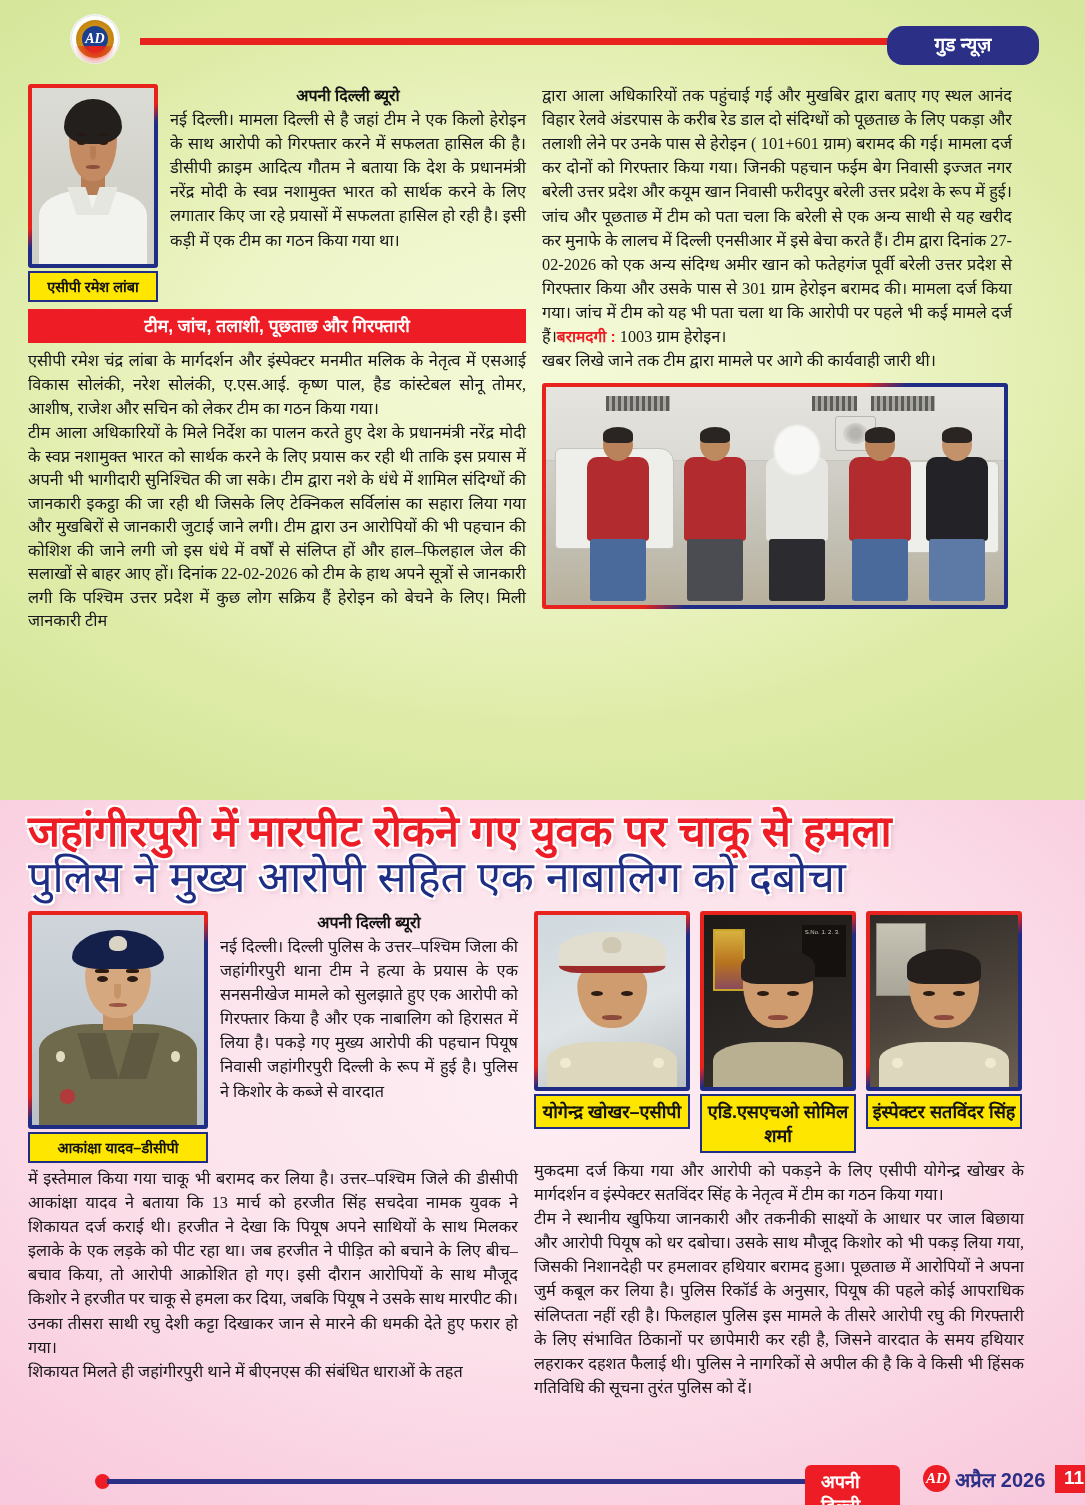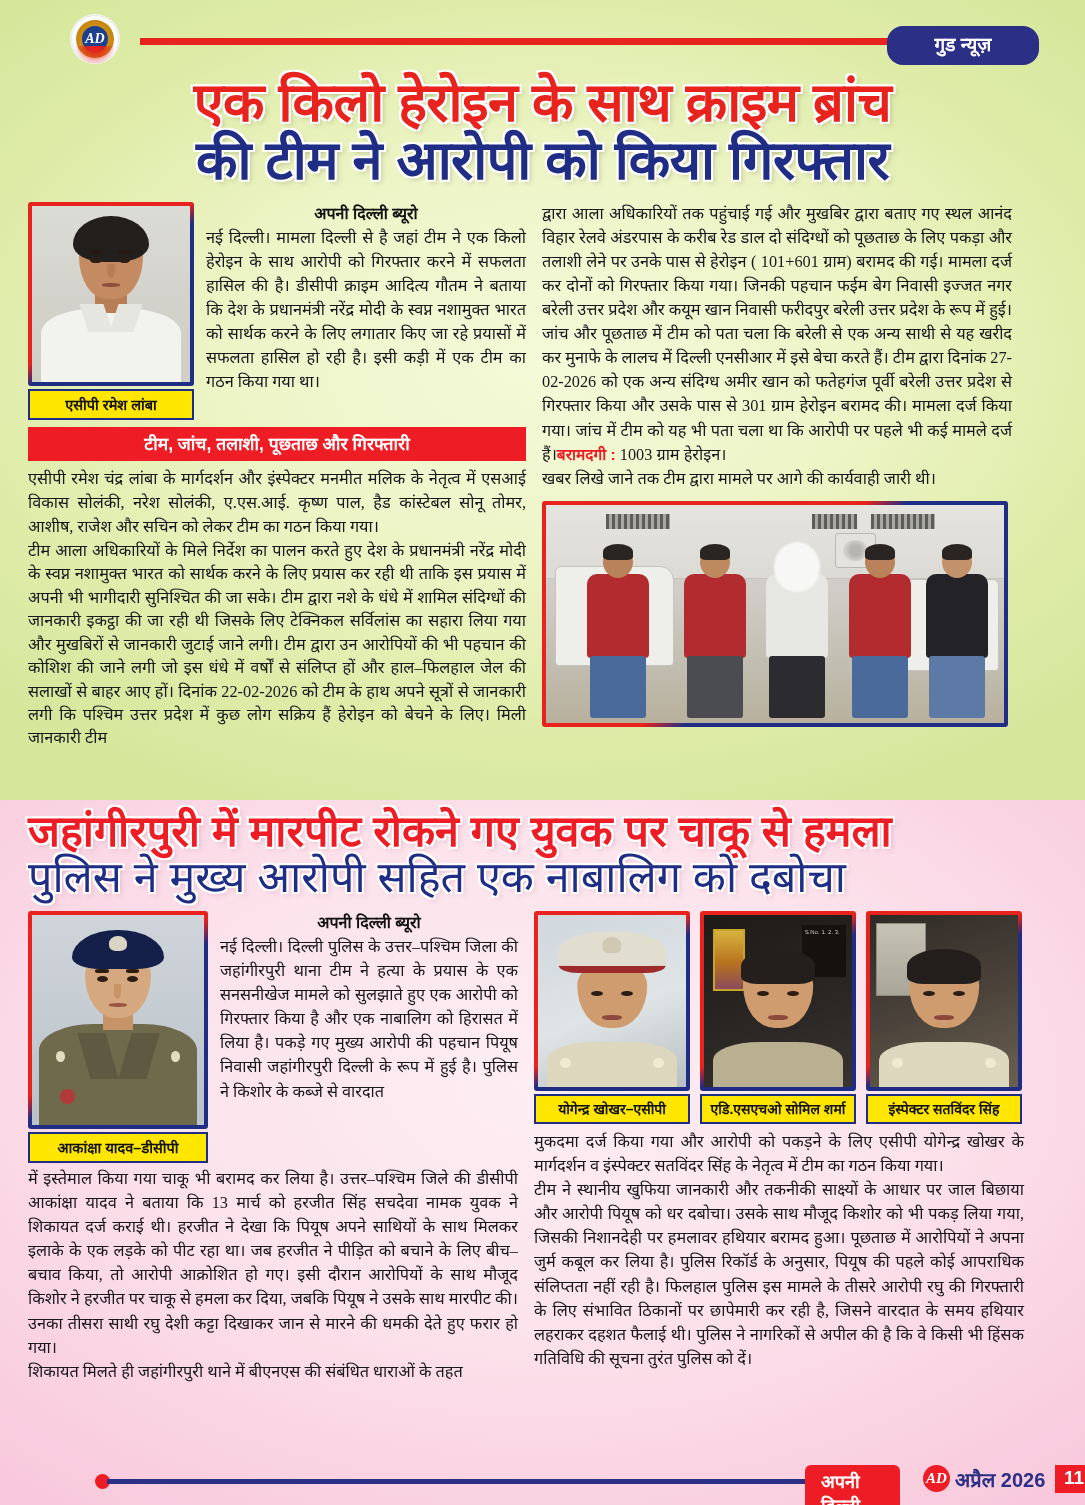--- a/index.html
+++ b/index.html
@@ -167,21 +167,21 @@
     border-radius: 3px;
   }
   .photo-inner {
     background: #c9c9c4;
     overflow: hidden;
     position: relative;
   }
 
   .p1-wrap {
     float: left;
-    width: 166px;
+    width: 130px;
     margin: 0 12px 2px 0;
   }
   .p1 { height: 176px; }
 
   
   .face-man {
     position: absolute; inset: 0;
     background: linear-gradient(180deg, #dcdcd6 0%, #d2d2cb 55%, #cfcfc8 100%);
   }
   .fm-hair {
@@ -446,21 +446,21 @@
   .fw-disc {
     position: absolute; left: 16%; bottom: 10%;
     width: 9%; height: 7%;
     background: #b23a3a; border-radius: 50%;
   }
 
   
   .trio { display: flex; gap: 10px; }
   .trio-cell { width: 156px; }
   .trio-photo { height: 172px; }
-  .cap-yellow.small { font-size: 14px; padding: 3px 1px 4px; }
+  .cap-yellow.small { font-size: 18px; padding: 3px 1px 4px; }
 
   .off-bg { position: absolute; inset: 0; }
   .off-a { background: linear-gradient(160deg,#cfd8de 0%, #dfe4e6 55%, #b9bfc2 100%); }
   .off-b { background: linear-gradient(160deg,#2f2a26 0%, #4a423a 50%, #6b5f50 100%); }
   .off-c { background: linear-gradient(160deg,#1d1a18 0%, #2b2724 60%, #3a342f 100%); }
   .off-head {
     position: absolute; left: 50%; top: 26%;
     transform: translateX(-50%);
     width: 47%; height: 40%;
     background: #cf9c70;
@@ -595,24 +595,20 @@
         <div class="logo">
           <div class="logo-circle"></div>
           <div class="logo-ring"></div>
           <div class="logo-core">AD</div>
           <div class="logo-flame"></div>
         </div>
 
         <div class="badge-good">गुड न्यूज़</div>
       </div>
 
-      <div class="headline1">
-        <span class="hl-red">एक किलो हेरोइन के साथ क्राइम ब्रांच</span>
-        <span class="hl-blue">की टीम ने आरोपी को किया गिरफ्तार</span>
-      </div>
 
       <div class="s1-body">
 
         <div class="s1-left">
 
           <div class="p1-wrap">
             <div class="photo-frame">
               <div class="photo-inner p1">
                 <div class="face-man">
                   <div class="fm-shirt"></div>

